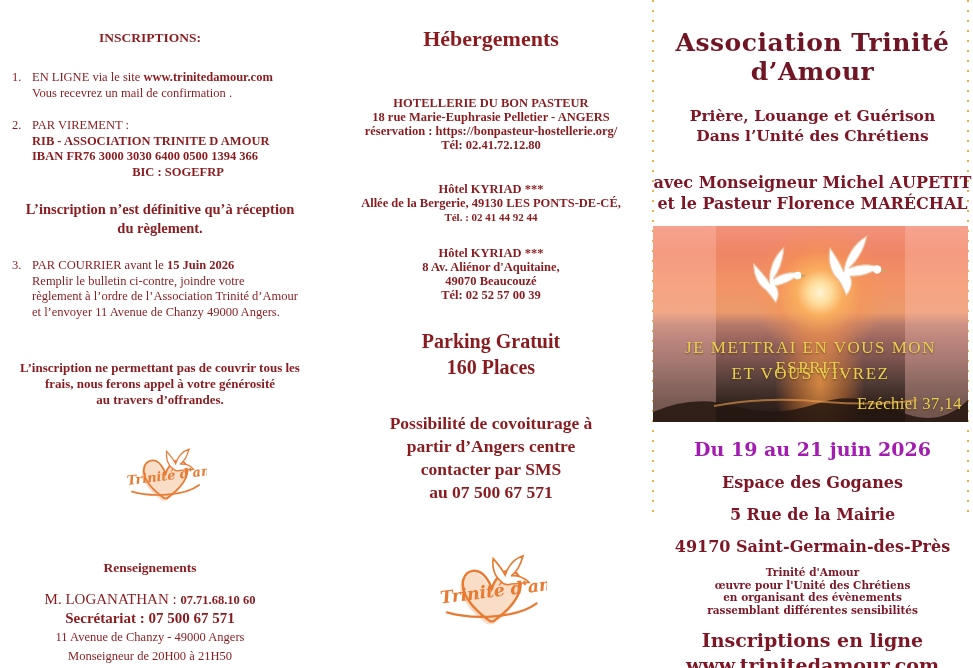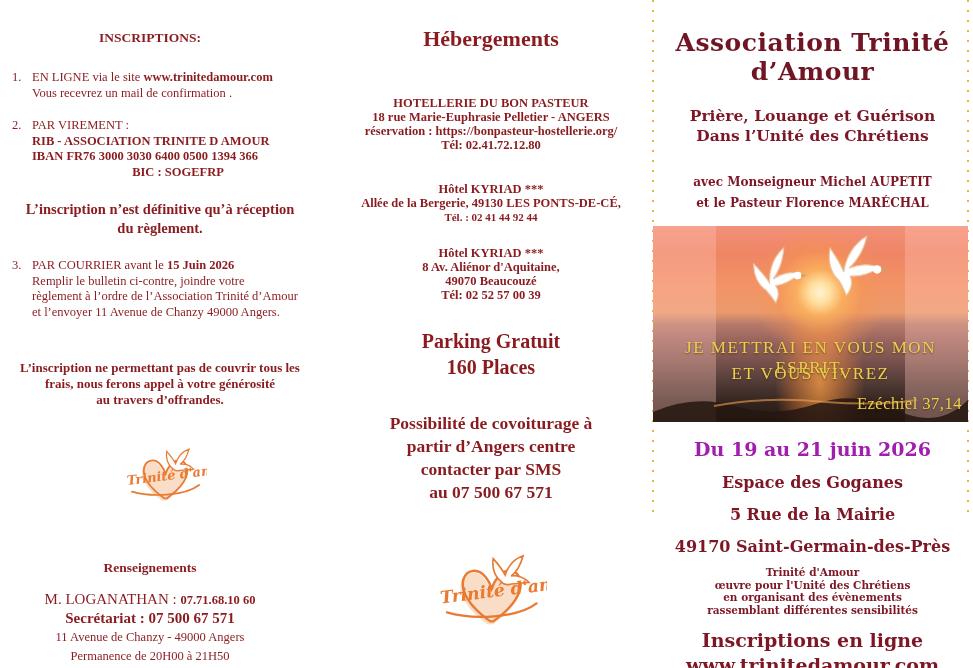--- a/index.html
+++ b/index.html
@@ -38,21 +38,21 @@
 
   
   .col-right{width:321px;box-sizing:border-box;position:relative;text-align:center;padding-top:20px;}
   .dots{position:absolute;top:0;bottom:0;width:2px;
     background-image:repeating-linear-gradient(180deg,#ecb24e 0px,#ecb24e 2px,transparent 2px,transparent 10px);}
   .dots.left{left:0;}
   .dots.right{right:4px;}
   .r-title{font-family:"DejaVu Serif", serif;font-weight:bold;
     font-size:25px;color:#701524;letter-spacing:.5px;margin:8px 4px 0 4px;}
   .r-sub{font-weight:bold;font-size:15.5px;line-height:20px;margin-top:20px;font-family:"DejaVu Serif", serif;color:#7d1726;}
-  .r-guests{font-weight:bold;font-size:12px;line-height:21px;margin-top:26px;font-family:"DejaVu Serif", serif;color:#7d1726;}
+  .r-guests{font-weight:bold;font-size:16px;line-height:21px;margin-top:26px;font-family:"DejaVu Serif", serif;color:#7d1726;}
 
   
   .r-image{position:relative;height:196px;margin:12px 5px 0 1px;overflow:hidden;
     background:
       radial-gradient(circle at 53% 34%, #fff3d2 0%, #ffdfa0 5%, rgba(252,178,92,.85) 11%, rgba(247,150,80,.45) 20%, rgba(247,150,80,0) 32%),
       radial-gradient(ellipse 60px 110px at 53% 80%, rgba(255,160,70,.75) 0%, rgba(255,140,60,.35) 45%, rgba(255,140,60,0) 75%),
       linear-gradient(180deg,#f2917a 0%, #ef8564 14%, #f29366 30%, #eb9a6c 44%, #b77a6a 50%, #9a655e 58%, #7c544f 68%, #513b36 80%, #33241f 90%, #241813 100%);}
   .r-image .panel{position:absolute;top:0;bottom:0;width:63px;background:rgba(255,196,184,.34);}
   .r-image .panel.pl{left:0;}
   .r-image .panel.pr{right:0;}
@@ -126,21 +126,21 @@
         <text x="8" y="66" transform="rotate(-7 8 66)" font-size="23" font-weight="bold" font-style="italic" fill="#e87a32" font-family="DejaVu Serif, serif">Trinité d'amour</text>
       </svg>
     </div>
 
     <div class="l-rens">Renseignements</div>
 
     <div class="l-contact">
       <span class="name">M. LOGANATHAN : </span><span class="phone">07.71.68.10 60</span><br>
       <span class="secret">Secrétariat : 07 500 67 571</span><br>
       <span class="addr">11 Avenue de Chanzy - 49000 Angers</span><br>
-      <span class="addr">Permanence de 20H00 à 21H50</span>
+      <span class="addr">Monseigneur de 20H00 à 21H50</span>
     </div>
 
   </div>
 
   <div class="col-mid">
     <div class="m-title">Hébergements</div>
 
     <div class="m-hotel" style="margin-bottom:30px;">
       <span>HOTELLERIE DU BON PASTEUR</span><br>
       <span>18 rue Marie-Euphrasie Pelletier - ANGERS</span><br>

